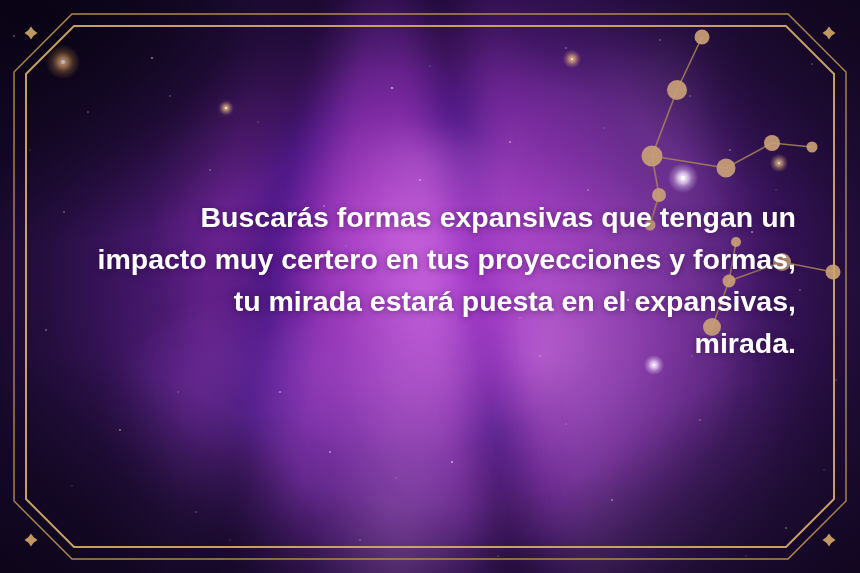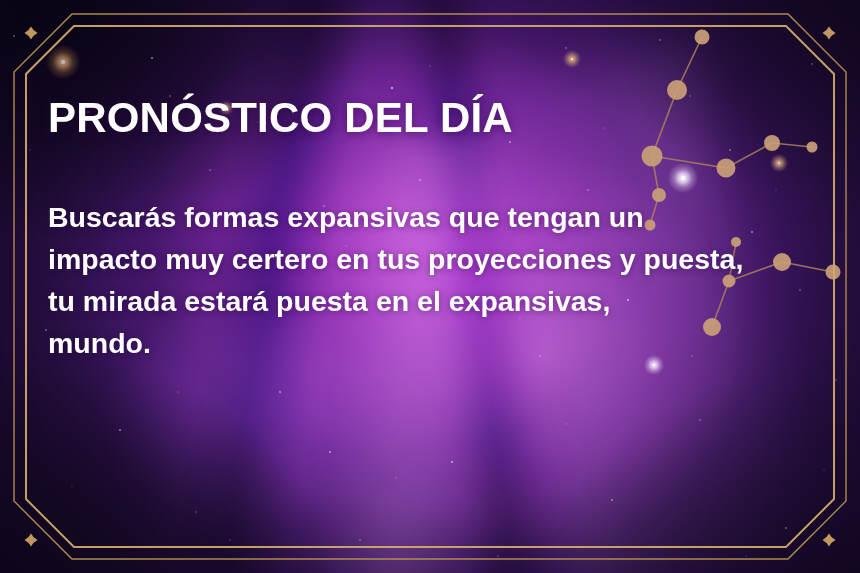--- a/index.html
+++ b/index.html
@@ -159,21 +159,21 @@
     left:0;top:196px;
     width:748px;
     margin:0;
     font-size:28.5px;
     line-height:42px;
     font-weight:700;
     color:#ffffff;
     font-family:"Liberation Sans",sans-serif;
     text-shadow:0 1px 7px rgba(35,0,55,.5);
   }
-  #body .ln{display:block;white-space:nowrap;}
+  #body .ln{display:block;white-space:nowrap;text-align:right;}
 </style>
 </head>
 <body>
 
 <div id="card">
 
   <div class="bg bg-base"></div>
   <div class="bg bg-glow-a"></div>
   <div class="bg bg-glow-b"></div>
   <div class="bg bg-glow-c"></div>
@@ -247,22 +247,21 @@
     <path id="frame-inner" fill="none" stroke="#cfa868" stroke-width="2" stroke-opacity=".95" d="M 74 26 L 786 26 L 834 74 L 834 499 L 786 547 L 74 547 L 26 499 L 26 74 Z"></path>
     <g id="frame-sparkles">
         <path d="M 31 26.5 Q 33.21 30.79 37.5 33 Q 33.21 35.21 31 39.5 Q 28.79 35.21 24.5 33 Q 28.79 30.79 31 26.5 Z" fill="#c9a063" fill-opacity=".95"></path>
         <path d="M 829 26.5 Q 831.21 30.79 835.5 33 Q 831.21 35.21 829 39.5 Q 826.79 35.21 822.5 33 Q 826.79 30.79 829 26.5 Z" fill="#c9a063" fill-opacity=".95"></path>
         <path d="M 31 533.5 Q 33.21 537.79 37.5 540 Q 33.21 542.21 31 546.5 Q 28.79 542.21 24.5 540 Q 28.79 537.79 31 533.5 Z" fill="#c9a063" fill-opacity=".95"></path>
         <path d="M 829 533.5 Q 831.21 537.79 835.5 540 Q 831.21 542.21 829 546.5 Q 826.79 542.21 822.5 540 Q 826.79 537.79 829 533.5 Z" fill="#c9a063" fill-opacity=".95"></path>
       </g>
   </svg>
 
   <div class="content">
-    <h1 id="title">PRONÓSTICO DEL DÍA</h1>
     <p id="body">
         <span class="ln">Buscarás formas expansivas que tengan un</span>
-        <span class="ln">impacto muy certero en tus proyecciones y puesta,</span>
+        <span class="ln">impacto muy certero en tus proyecciones y formas,</span>
         <span class="ln">tu mirada estará puesta en el expansivas,</span>
-        <span class="ln">mundo.</span>
+        <span class="ln">mirada.</span>
       </p>
   </div>
 
 </div>
 
 </body></html>

